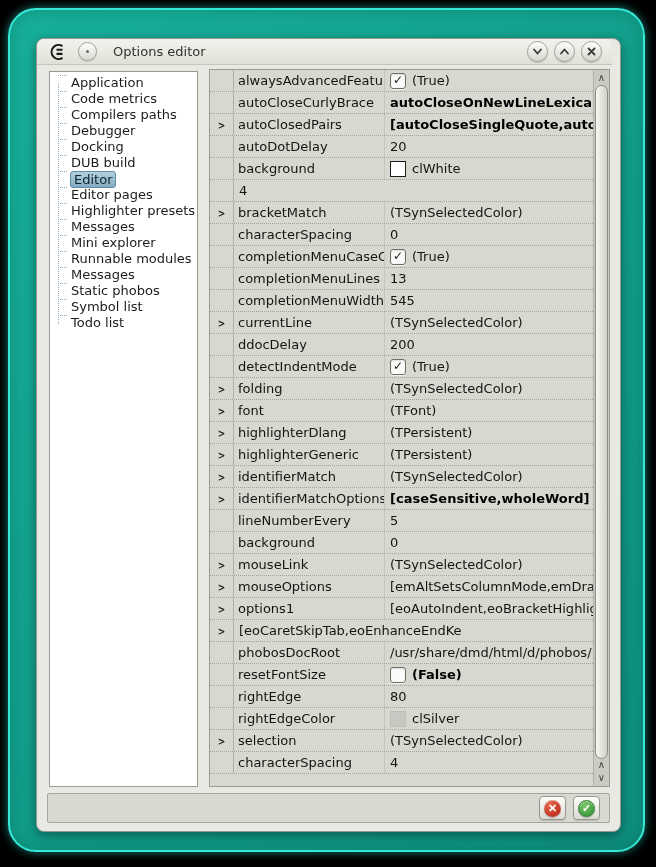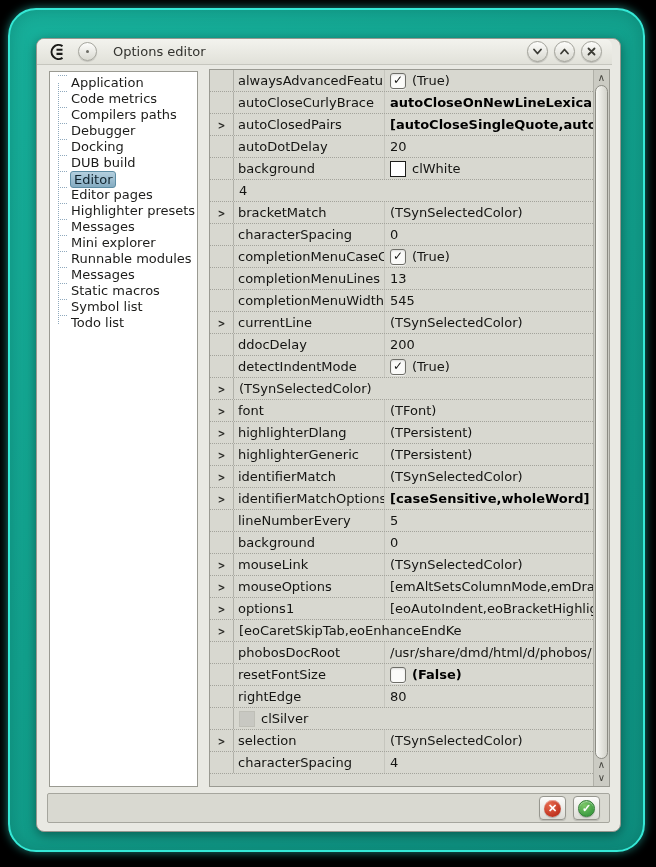--- a/index.html
+++ b/index.html
@@ -200,21 +200,21 @@
           <div class="titem">
     <span class="stub"></span>
     <span class="tlabel">Runnable modules</span>
   </div>
           <div class="titem">
     <span class="stub"></span>
     <span class="tlabel">Messages</span>
   </div>
           <div class="titem">
     <span class="stub"></span>
-    <span class="tlabel">Static macros</span>
+    <span class="tlabel">Static phobos</span>
   </div>
           <div class="titem">
     <span class="stub"></span>
     <span class="tlabel">Symbol list</span>
   </div>
           <div class="titem">
     <span class="stub"></span>
     <span class="tlabel">Todo list</span>
   </div>
         </div>
@@ -358,20 +358,21 @@
     <span class="pname">detectIndentMode</span>
     <span class="pvalue">
       <span class="ctrl cb">✓</span>
       <span class="ptext">(True)</span>
     </span>
   </div>
           <div class="prow">
     <span class="gutter">
               <span class="exp">&gt;</span>
             </span>
+    <span class="pname">folding</span>
     <span class="pvalue">
 
       <span class="ptext">(TSynSelectedColor)</span>
     </span>
   </div>
           <div class="prow">
     <span class="gutter">
               <span class="exp">&gt;</span>
             </span>
     <span class="pname">font</span>
@@ -506,20 +507,21 @@
     <span class="pname">rightEdge</span>
     <span class="pvalue">
 
       <span class="ptext">80</span>
     </span>
   </div>
           <div class="prow">
     <span class="gutter">
               <span class="exp" style="visibility: hidden;">&gt;</span>
             </span>
+    <span class="pname">rightEdgeColor</span>
     <span class="pvalue">
       <span class="ctrl swatch flat" style="background: rgb(200, 200, 194);"></span>
       <span class="ptext">clSilver</span>
     </span>
   </div>
           <div class="prow">
     <span class="gutter">
               <span class="exp">&gt;</span>
             </span>
     <span class="pname">selection</span>

